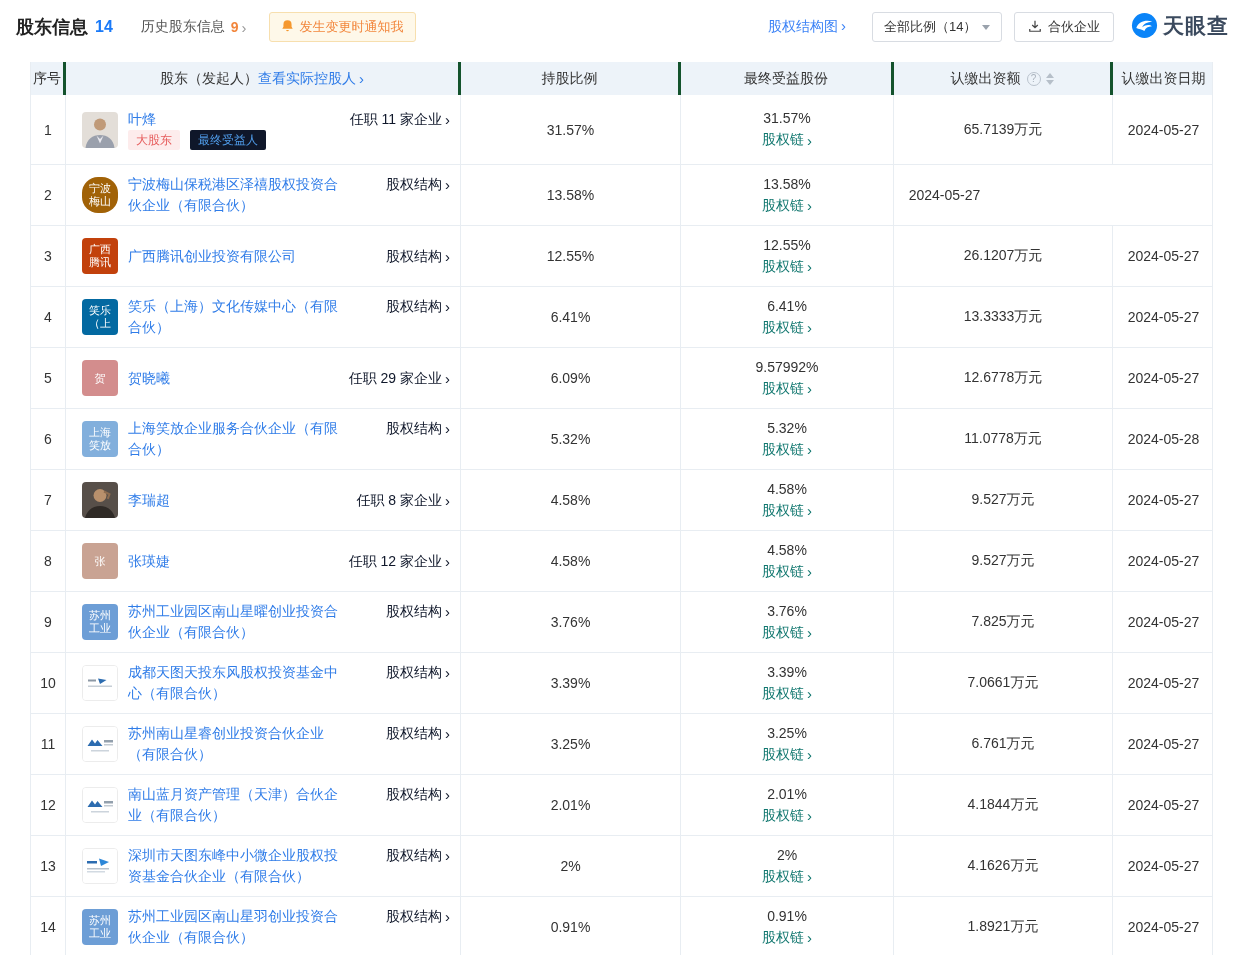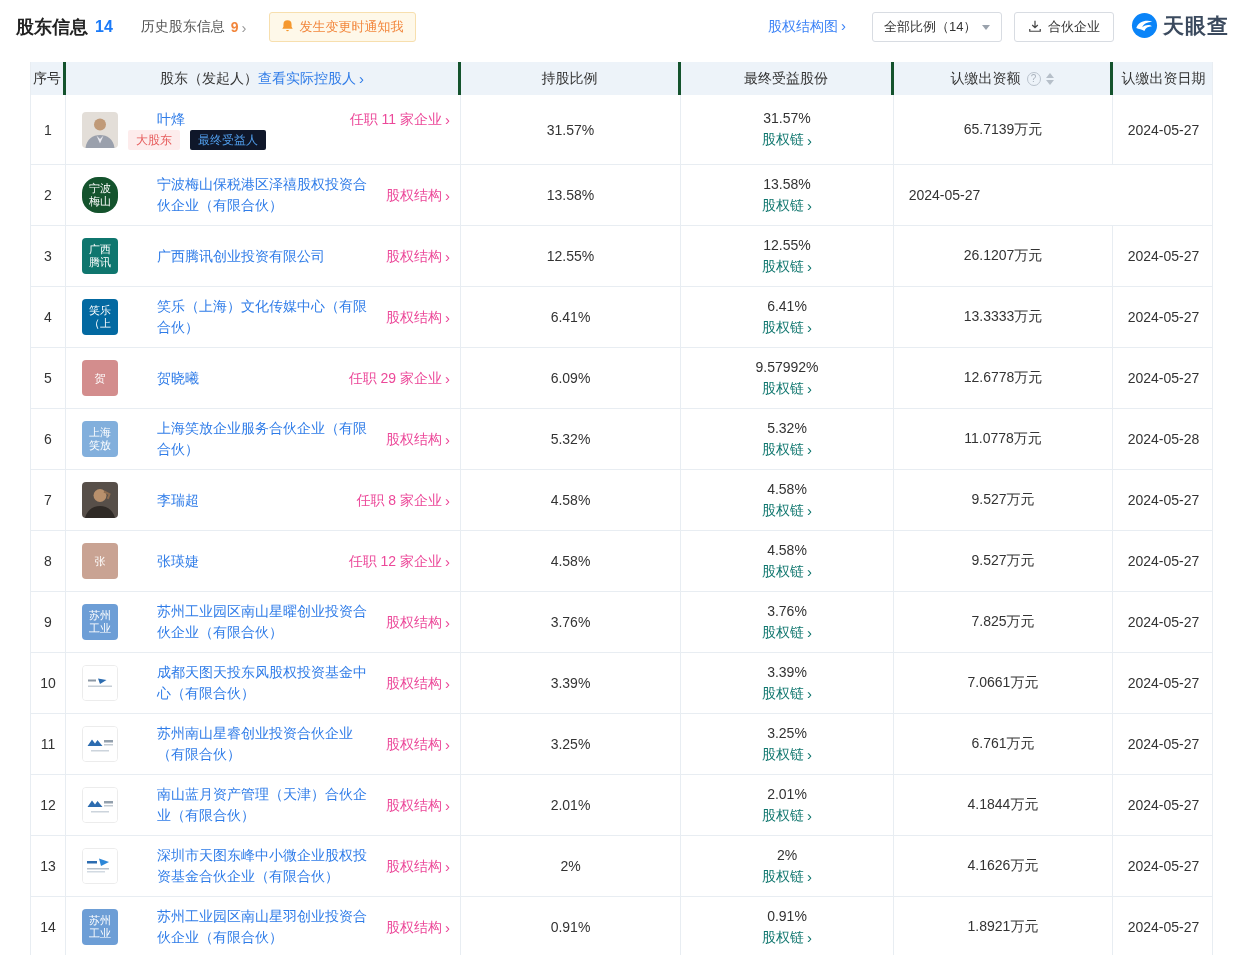--- a/index.html
+++ b/index.html
@@ -52,23 +52,23 @@
   .cell { display:flex; align-items:center; justify-content:center; color:#333; border-right:1px solid #e8edf2; }
   .cell.c-sh { justify-content:flex-start; padding:0 10px 0 16px; }
 
   .avatar { width:36px; height:36px; border-radius:4px; flex:none; margin-right:10px; overflow:hidden; cursor:pointer; }
   .av-text { display:flex; flex-direction:column; align-items:center; justify-content:center;
     color:#fff; font-size:11px; line-height:13px; }
   .av-logo { border:1px solid #ececec; background:#fff; display:flex; align-items:center; justify-content:center; }
   .avatar svg { display:block; }
 
   .name-wrap { flex:1; min-width:0; }
-  .name-line { display:flex; align-items:center;margin-left:29px; }
+  .name-line { display:flex; align-items:flex-start; }
   .name { color:#2f7ce8; max-width:218px; line-height:21px; cursor:pointer; }
-  .action { margin-left:auto; color:#ec4899; white-space:nowrap; line-height:21px; cursor:pointer;
+  .action { margin-left:auto; color:#0f172a; white-space:nowrap; line-height:21px; cursor:pointer;
     padding-left:6px; display:flex; align-items:center; }
   .badges { margin-top:0; display:flex; }
   .badge { font-size:12px; line-height:20px; padding:0 8px; border-radius:2px; margin-right:10px; }
   .badge-red  { background:#fdecec; color:#e65c5c; }
   .badge-blue { background:#0f172a; color:#4f9be8; }
 
   .c-benefit.cell { flex-direction:column; gap:5px; }
   .chain { color:#0f766e; cursor:pointer; display:flex; align-items:center; }
 </style>
 </head>
@@ -176,21 +176,21 @@
       <div class="pct">31.57%</div>
       <span class="chain">股权链<span class="chev">›</span></span>
     </div>
     <div class="cell c-capital">65.7139万元</div>
     <div class="cell c-date">2024-05-27</div>
   </div>
 
   <div class="trow">
     <div class="cell c-num">2</div>
     <div class="cell c-sh">
-      <div class="avatar av-text" style="background: #14532d; border-radius: 16px;">
+      <div class="avatar av-text" style="background: #a16207; border-radius: 16px;">
             <div>宁波</div>
             <div>梅山</div>
           </div>
       <div class="name-wrap">
         <div class="name-line">
           <span class="name">宁波梅山保税港区泽禧股权投资合伙企业（有限合伙）</span>
           <span class="action">股权结构<span class="chev">›</span></span>
         </div>
 
       </div>
@@ -199,21 +199,21 @@
     <div class="cell c-benefit">
       <div class="pct">13.58%</div>
       <span class="chain">股权链<span class="chev">›</span></span>
     </div>
     <div class="cell c-date">2024-05-27</div>
   </div>
 
   <div class="trow">
     <div class="cell c-num">3</div>
     <div class="cell c-sh">
-      <div class="avatar av-text" style="background: #0f766e;">
+      <div class="avatar av-text" style="background: #c2410c;">
             <div>广西</div>
             <div>腾讯</div>
           </div>
       <div class="name-wrap">
         <div class="name-line">
           <span class="name">广西腾讯创业投资有限公司</span>
           <span class="action">股权结构<span class="chev">›</span></span>
         </div>
 
       </div>

